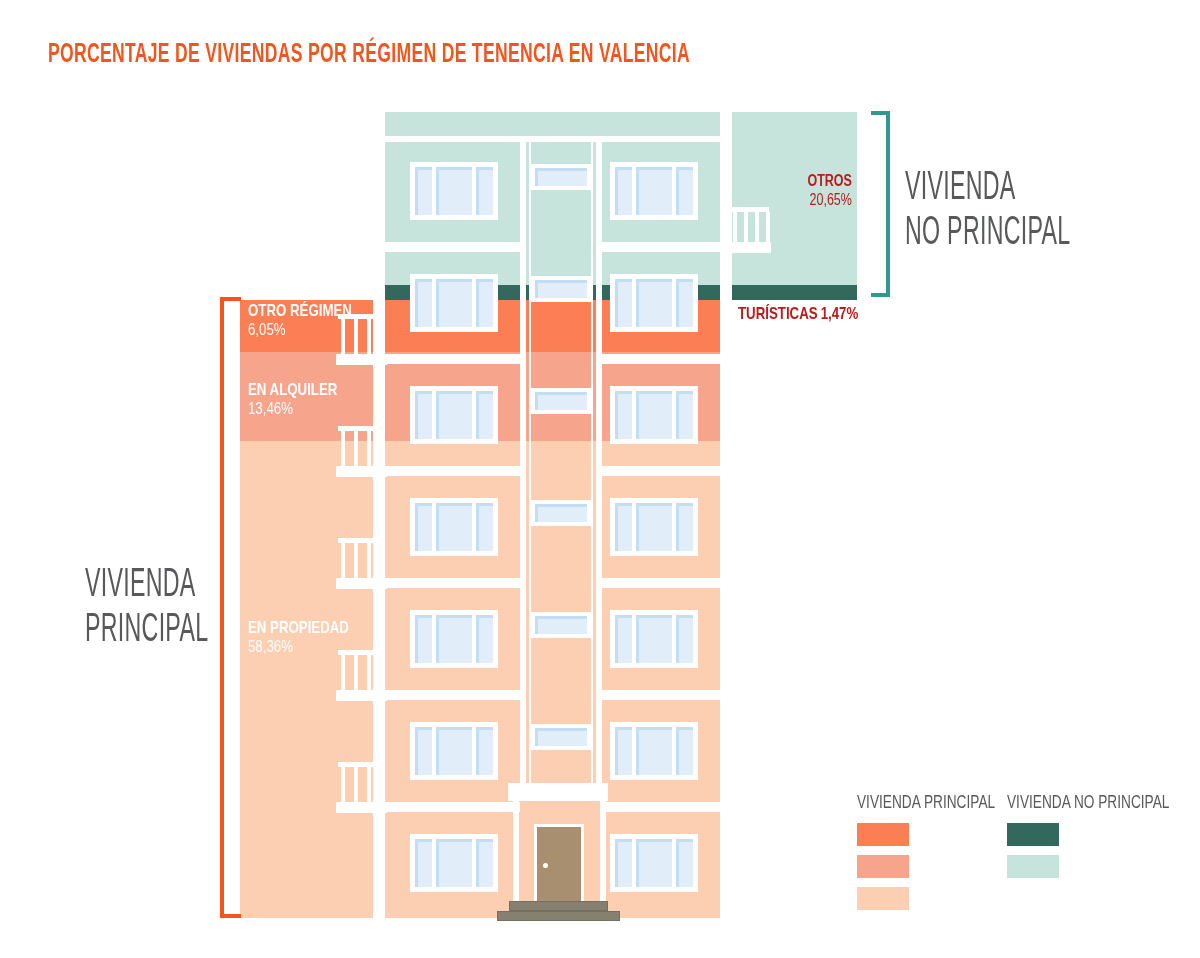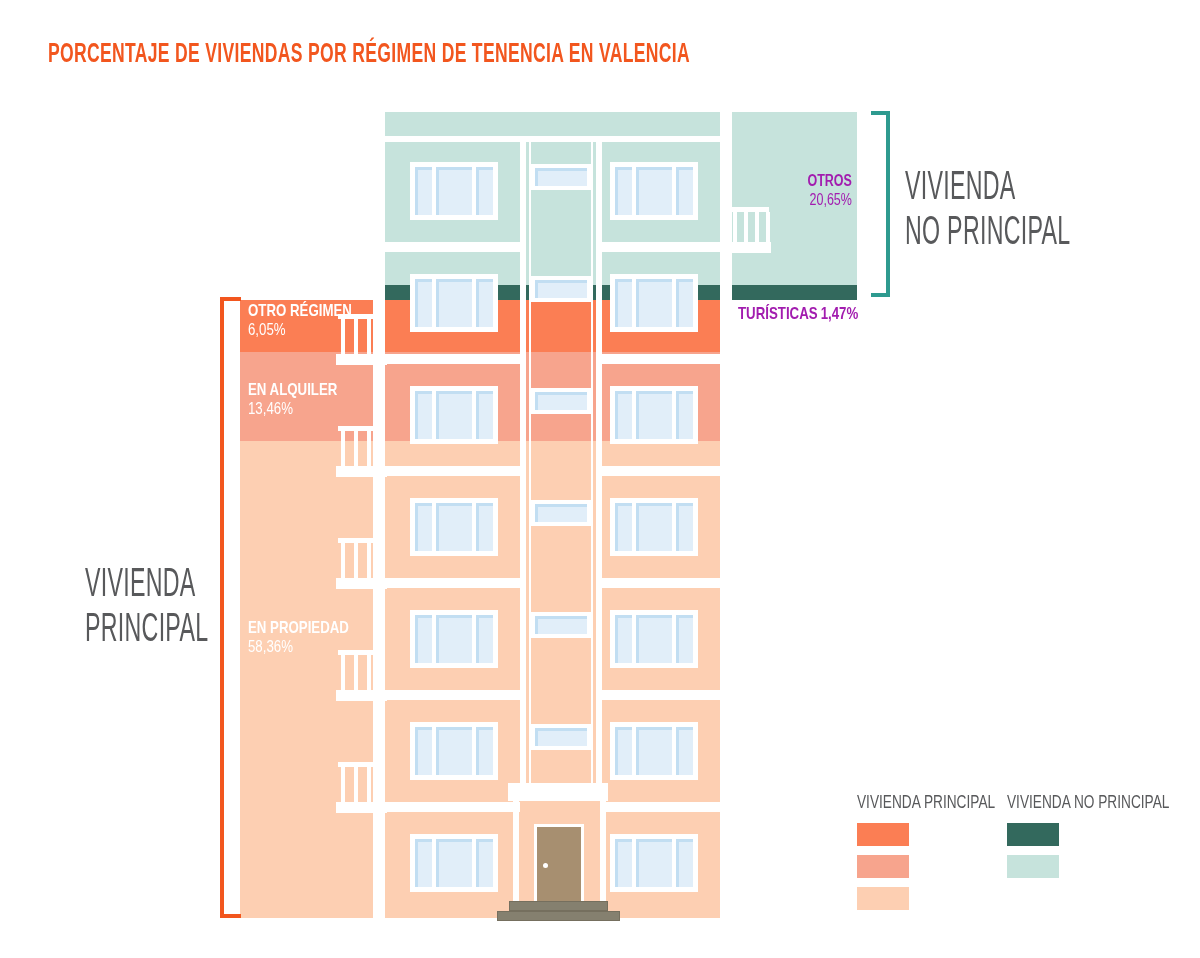--- a/index.html
+++ b/index.html
@@ -27,21 +27,21 @@
   
   .z4{z-index:4;}
   .br-orange{background:#F2561E;} .br-teal{background:#2E9A8F;}
   .cond{display:inline-block;transform:scaleX(0.72);transform-origin:0 0;white-space:nowrap;}
   .cond-r{display:inline-block;transform:scaleX(0.78);transform-origin:100% 0;white-space:nowrap;}
   .title{font-size:27px;font-weight:bold;color:#F2561E;letter-spacing:.5px;transform:scaleX(0.65);}
   .biglabel{font-size:40px;line-height:45px;color:#58595B;transform:scaleX(0.58);letter-spacing:.5px;}
   .bandlab{font-size:17px;line-height:19px;color:#fff;}
   .bandlab .lab{font-weight:bold;display:block;}
   .bandlab .val{display:block;}
-  .graylab{color:#a21caf;}
+  .graylab{color:#b91c1c;}
   .otros-txt{font-size:16px;line-height:19px;text-align:right;}
   .otros-txt .lab{font-weight:bold;display:block;}
   .otros-txt .val{display:block;}
   .turi{font-size:17px;font-weight:bold;}
   .leg-h{font-size:19px;color:#58595B;transform:scaleX(0.72);}
   .swatch{position:absolute;width:52px;height:23px;z-index:4;}
 </style>
 </head>
 <body>
 

